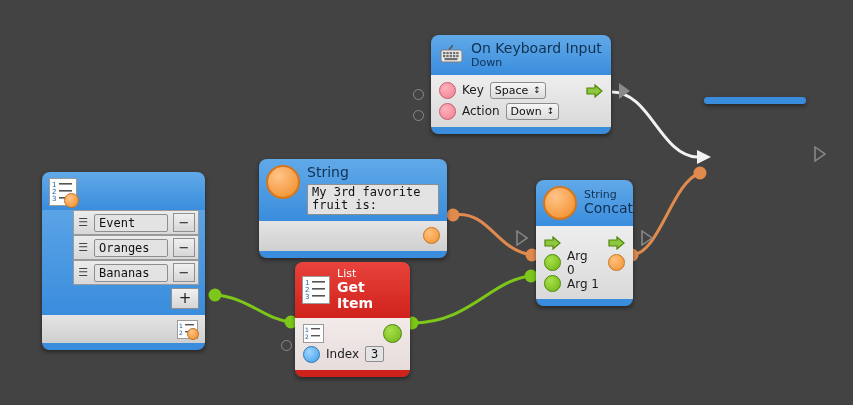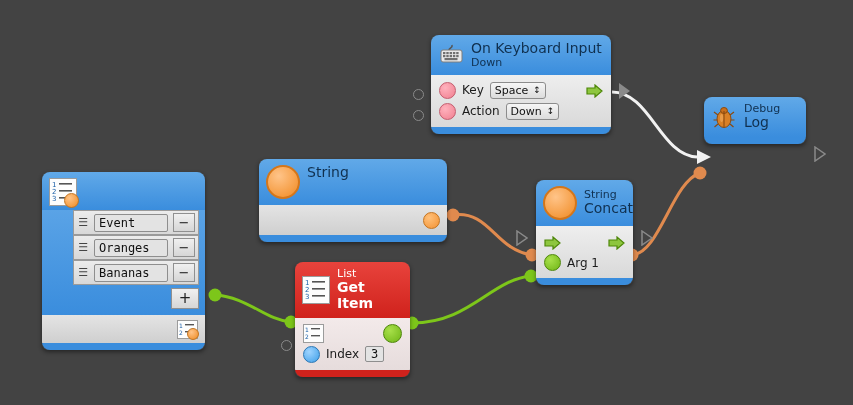--- a/index.html
+++ b/index.html
@@ -154,35 +154,20 @@
       </div>
       <div class="foot blue"></div>
     </div>
     <span class="hollow" style="left:-18px;top:54px;"></span>
     <span class="hollow" style="left:-18px;top:75px;"></span>
     <span class="htri" style="left:188px;top:48px;border-left:11px solid #8a8a8a;border-top:8px solid transparent;border-bottom:8px solid transparent;"></span>
   </div>
 
   <div class="node" style="left:704px;top:97px;width:102px;">
     <div class="frame">
-      <div class="hdr blue">
-        <span class="ico">
-          <svg width="26" height="26" viewBox="0 0 26 26">
-            <ellipse cx="13" cy="15" rx="7" ry="8.5" fill="#d98026" stroke="#8a4a10" stroke-width="1"></ellipse>
-            <ellipse cx="13" cy="6.5" rx="3.4" ry="3" fill="#c9701d" stroke="#8a4a10" stroke-width="1"></ellipse>
-            <path d="M13 7 V23" stroke="#8a4a10" stroke-width="1.1"></path>
-            <path d="M7 11 L3 8 M19 11 L23 8 M6.5 16 L2.5 16 M19.5 16 L23.5 16 M7 20 L3.5 23 M19 20 L22.5 23" stroke="#8a4a10" stroke-width="1.2" fill="none"></path>
-            <ellipse cx="10.6" cy="14" rx="1.6" ry="4" fill="#f0a85a" opacity=".7"></ellipse>
-          </svg>
-        </span>
-        <span class="titles">
-          <span class="t-small">Debug</span>
-          <span class="t-big">Log</span>
-        </span>
-      </div>
       <div class="foot blue"></div>
     </div>
     <span class="htri" style="left:110px;top:49px;border-left:11px solid transparent;border-top:8px solid transparent;border-bottom:8px solid transparent;">
       <svg width="12" height="16" viewBox="0 0 12 16" style="position:absolute;left:-11px;top:-8px;">
         <path d="M1,1 L11,8 L1,15 Z" fill="none" stroke="#8a8a8a" stroke-width="1.5"></path>
         </svg>
     </span>
   </div>
 
   <div class="node" style="left:42px;top:172px;width:163px;">
@@ -234,20 +219,21 @@
       <div class="foot blue"></div>
     </div>
   </div>
 
   <div class="node" style="left:259px;top:159px;width:188px;">
     <div class="frame">
       <div class="hdr blue" style="align-items:flex-start;">
         <span class="p-orange-lg"></span>
         <span class="titles" style="flex:1;">
           <span class="t-big">String</span>
+          <span class="txtbox" style="margin-top:3px;display:block;">My 3rd favorite fruit is:</span>
         </span>
       </div>
       <div class="outrow" style="height:30px;">
         <span class="port p-orange"></span>
       </div>
       <div class="foot blue"></div>
     </div>
   </div>
 
   <div class="node" style="left:295px;top:262px;width:115px;">
@@ -310,20 +296,26 @@
           </span>
           <span style="flex:1"></span>
           <span class="exec">
             <svg width="17" height="14" viewBox="0 0 17 14">
                 <path d="M1,4 H9 V1 L16,7 L9,13 V10 H1 Z" fill="#8ec63f" stroke="#4e8709" stroke-width="1.2"></path>
               </svg>
           </span>
         </div>
         <div class="row">
           <span class="port p-green"></span>
+          <span class="lbl">Arg 0</span>
+          <span style="flex:1"></span>
+          <span class="port p-orange"></span>
+        </div>
+        <div class="row">
+          <span class="port p-green"></span>
           <span class="lbl">Arg 1</span>
         </div>
       </div>
       <div class="foot blue"></div>
     </div>
     <span style="position:absolute;left:-20px;top:50px;">
       <svg width="12" height="16" viewBox="0 0 12 16">
         <path d="M1,1 L11,8 L1,15 Z" fill="none" stroke="#8a8a8a" stroke-width="1.5"></path>
         </svg>
     </span>

